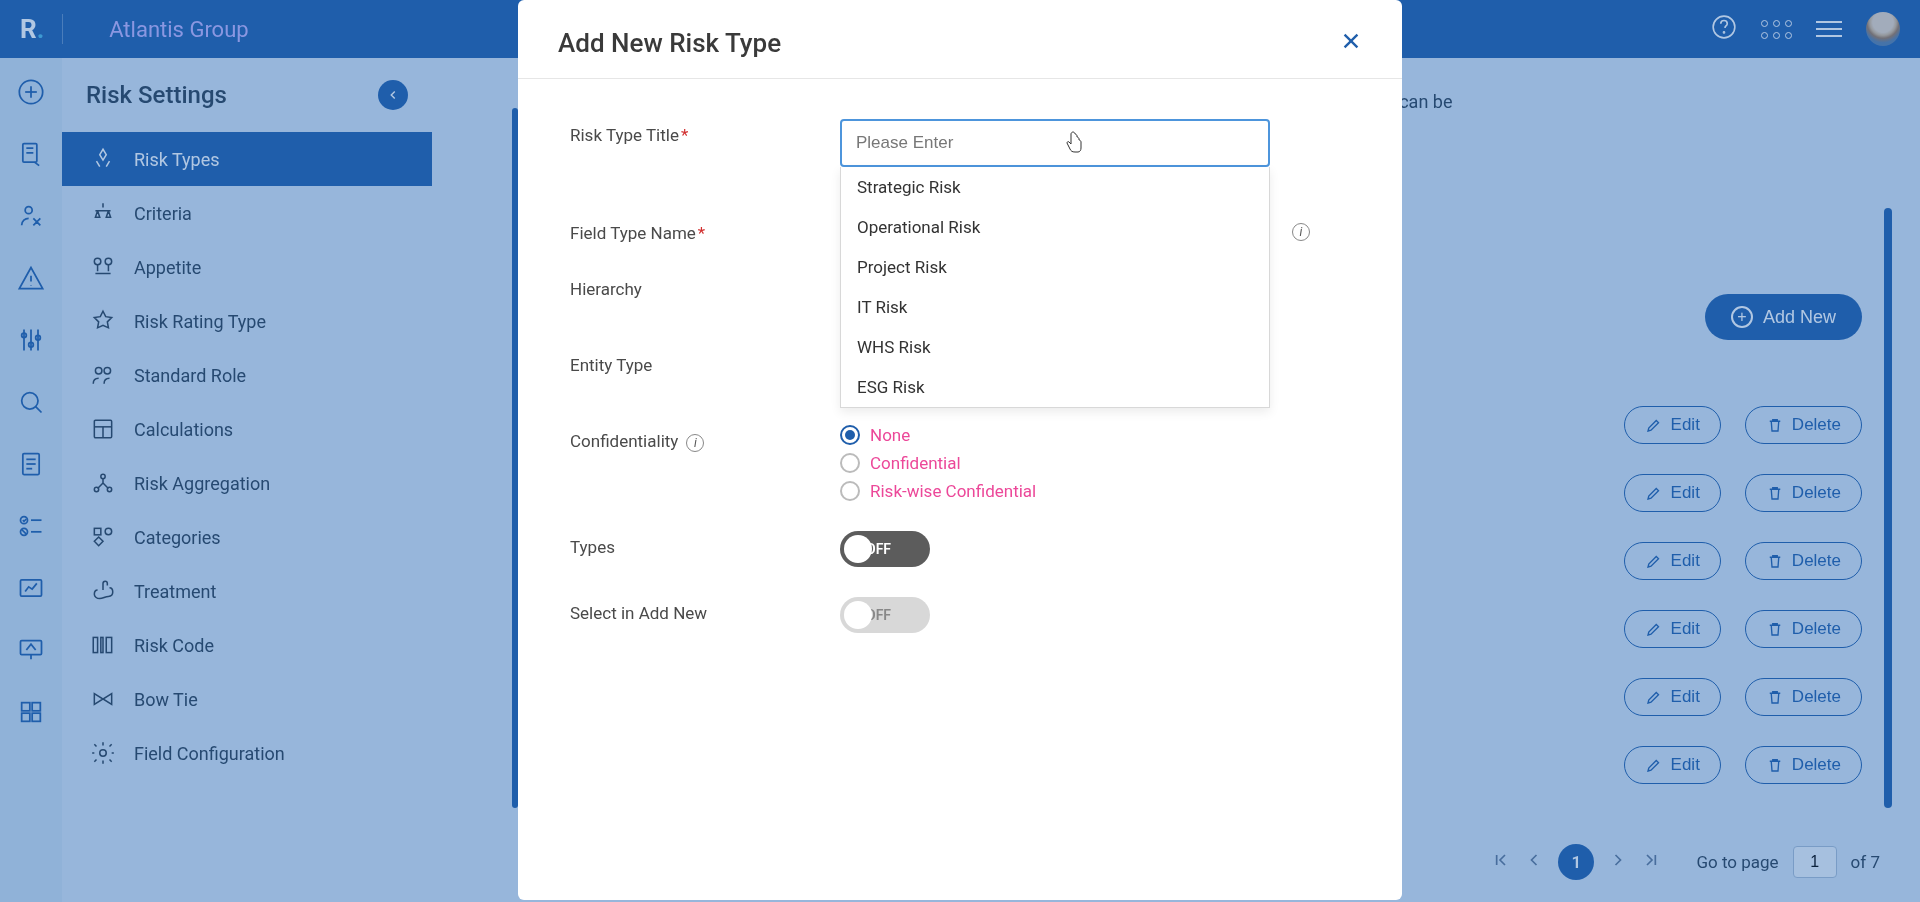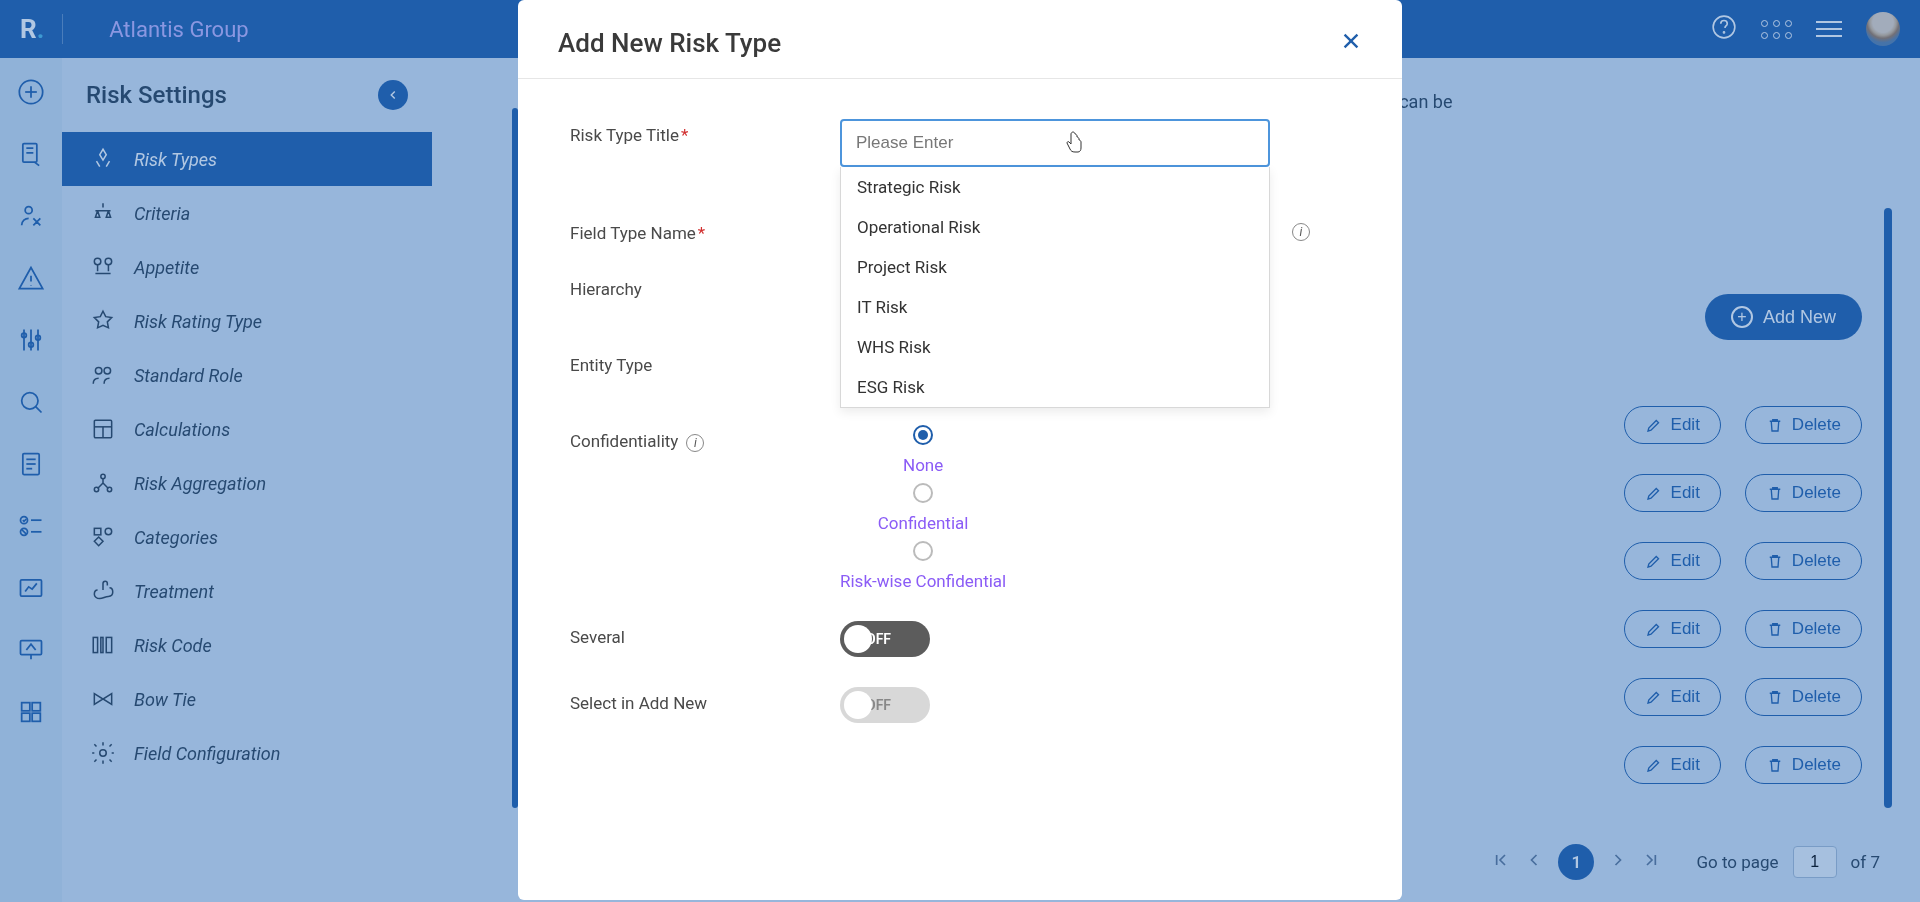--- a/index.html
+++ b/index.html
@@ -88,21 +88,20 @@
 .collapse-btn svg { width:14px;height:14px; fill:none;stroke:#fff;stroke-width:2.5;}
 
 .side-item {
   display: flex;
   align-items: center;
   padding: 14px 28px;
   gap: 18px;
   color: #2a3e52;
   font-size: 18px;
   cursor: pointer;
-  font-style: italic;
 }
 .side-item.active {
   background: #1f5eab;
   color: #fff;
 }
 .side-item svg { width:26px;height:26px;fill:none;stroke:currentColor;stroke-width:1.4;}
 
 
 .main {
   position: absolute;
@@ -255,21 +254,21 @@
 .cursor-hand {
   position:absolute;
   top: 12px;
   left: 224px;
   font-size: 20px;
   z-index:10;
   pointer-events:none;
 }
 
 .radio-group { display:flex; flex-direction:column; gap:8px;}
-.radio-option { display:flex; align-items:center; gap:10px; font-size:17px; color:#8b5cf6;flex-direction:column;}
+.radio-option { display:flex; align-items:center; gap:10px; font-size:17px; color:#ec4899;}
 .radio-circle { width:20px;height:20px;border:2px solid #1f5eab;border-radius:50%;display:flex;align-items:center;justify-content:center;}
 .radio-circle.unchecked { border-color:#bbb;}
 .radio-circle .dot { width:10px;height:10px;background:#1f5eab;border-radius:50%;}
 
 .toggle {
   width:90px;height:36px;border-radius:20px;position:relative;display:flex;align-items:center;
 }
 .toggle.off-dark { background:#5c5c5c;}
 .toggle.off-light { background:#d8d8d8;}
 .toggle-knob { width:28px;height:28px;background:#fff;border-radius:50%;position:absolute;left:4px;}
@@ -707,21 +706,21 @@
               <span>Confidential</span>
             </div>
           <div class="radio-option">
               <div class="radio-circle unchecked"></div>
               <span>Risk-wise Confidential</span>
             </div>
         </div>
       </div>
 
       <div class="form-row">
-        <div class="form-label"><span>Several</span></div>
+        <div class="form-label"><span>Types</span></div>
         <div class="toggle off-dark">
           <div class="toggle-knob"></div>
           <div class="toggle-label">OFF</div>
         </div>
       </div>
 
       <div class="form-row">
         <div class="form-label"><span>Select in Add New</span></div>
         <div class="toggle off-light">
           <div class="toggle-knob"></div>

